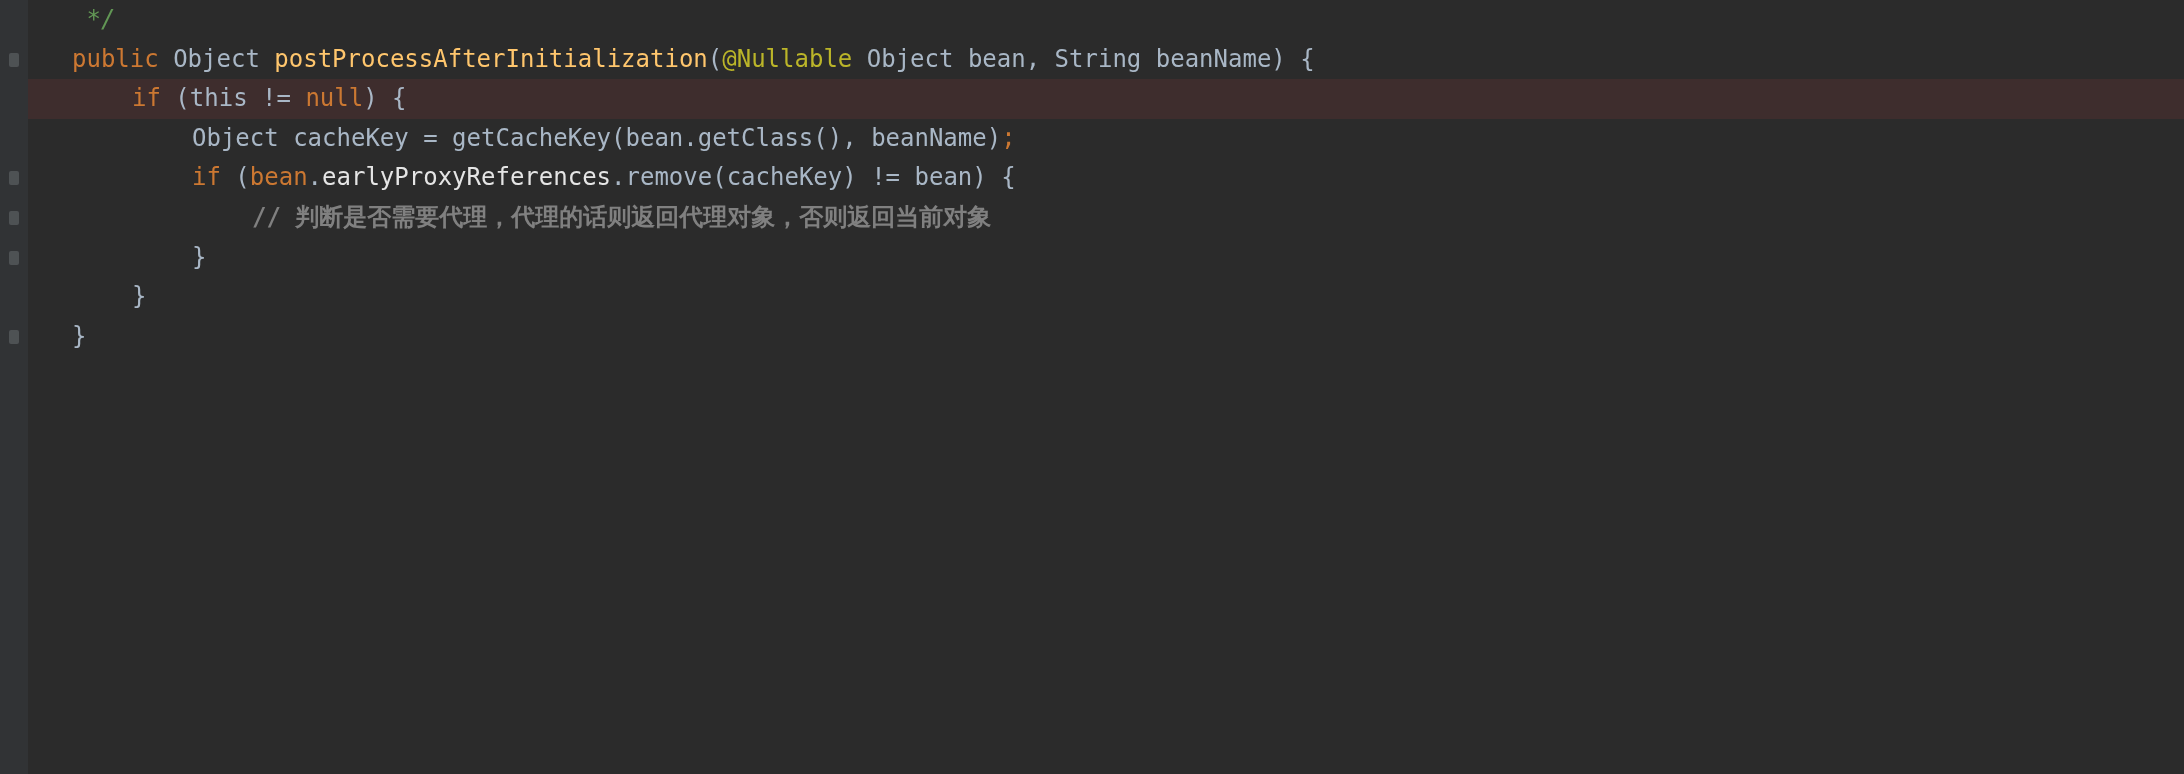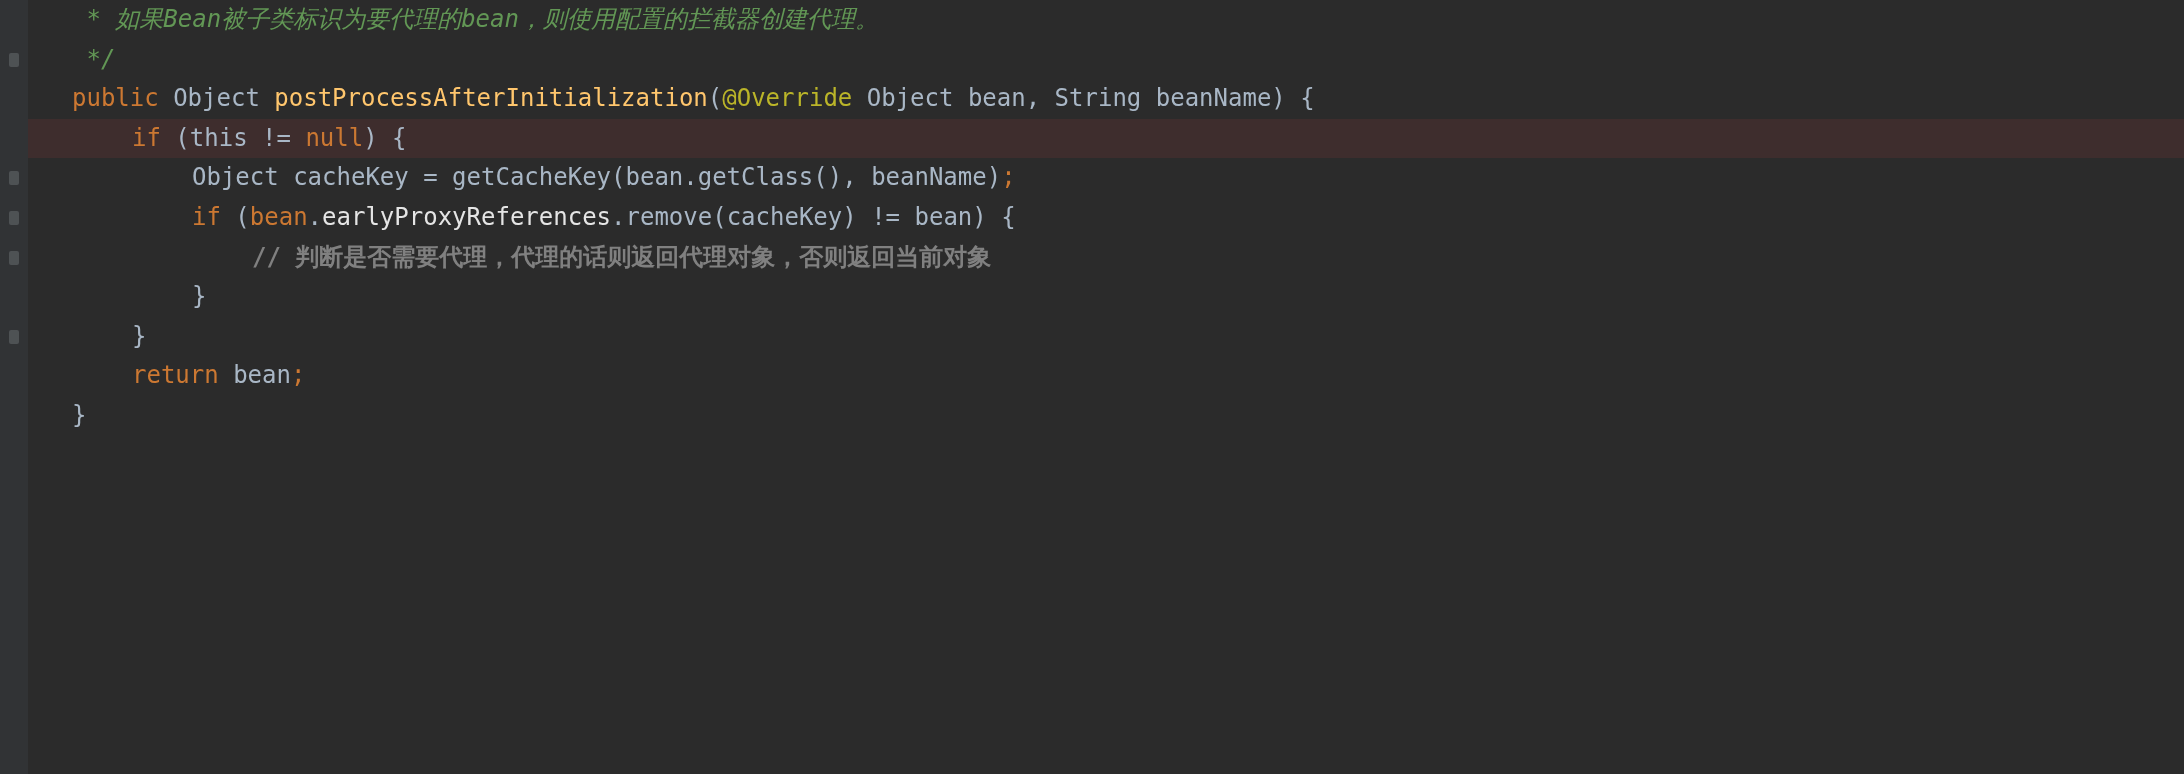--- a/index.html
+++ b/index.html
@@ -77,25 +77,23 @@
 
 <div class="editor">
   <div class="gutter" id="gutter">
       <div class="gutter-mark" style="top: 52.6px;"></div>
       <div class="gutter-mark" style="top: 171.4px;"></div>
       <div class="gutter-mark" style="top: 211px;"></div>
       <div class="gutter-mark" style="top: 250.6px;"></div>
       <div class="gutter-mark" style="top: 329.8px;"></div>
     </div>
   <div class="code-area" id="code-area">
-      <div class="line" style="padding-left: 38px;"><span class="comment-doc"> * 如果Bean被子类标识为要代理的bean，则使用配置的拦截器创建代理。</span></div>
       <div class="line" style="padding-left: 38px;"><span class="comment-doc"> */</span></div>
-      <div class="line" style="padding-left: 38px;"><span class="keyword">public </span><span class="type">Object </span><span class="method-decl">postProcessAfterInitialization</span><span class="paren">(</span><span class="param-anno">@Override</span><span class="type"> Object bean</span><span class="operator">, </span><span class="type">String beanName</span><span class="paren">) {</span></div>
+      <div class="line" style="padding-left: 38px;"><span class="keyword">public </span><span class="type">Object </span><span class="method-decl">postProcessAfterInitialization</span><span class="paren">(</span><span class="param-anno">@Nullable</span><span class="type"> Object bean</span><span class="operator">, </span><span class="type">String beanName</span><span class="paren">) {</span></div>
       <div class="line highlighted" style="margin-left: -6px; padding-left: 104px;"><span class="keyword">if </span><span class="paren">(this </span><span class="operator">!= </span><span class="null-kw">null</span><span class="paren">) {</span></div>
       <div class="line" style="padding-left: 158px;"><span class="type">Object cacheKey = getCacheKey(bean.getClass()</span><span class="operator">, </span><span class="type">beanName)</span><span class="semicolon">;</span></div>
       <div class="line" style="padding-left: 158px;"><span class="keyword">if </span><span class="paren">(</span><span class="this-kw">bean</span><span class="operator">.</span><span class="field">earlyProxyReferences</span><span class="operator">.remove(cacheKey) != bean) {</span></div>
       <div class="line" style="padding-left: 218px;"><span class="comment-line">// 判断是否需要代理，代理的话则返回代理对象，否则返回当前对象</span></div>
       <div class="line" style="padding-left: 158px;"><span class="paren">}</span></div>
       <div class="line" style="padding-left: 98px;"><span class="paren">}</span></div>
-      <div class="line" style="padding-left: 98px;"><span class="keyword">return </span><span class="type">bean</span><span class="semicolon">;</span></div>
       <div class="line" style="padding-left: 38px;"><span class="paren">}</span></div>
     </div>
 </div>
 
 </body></html>

